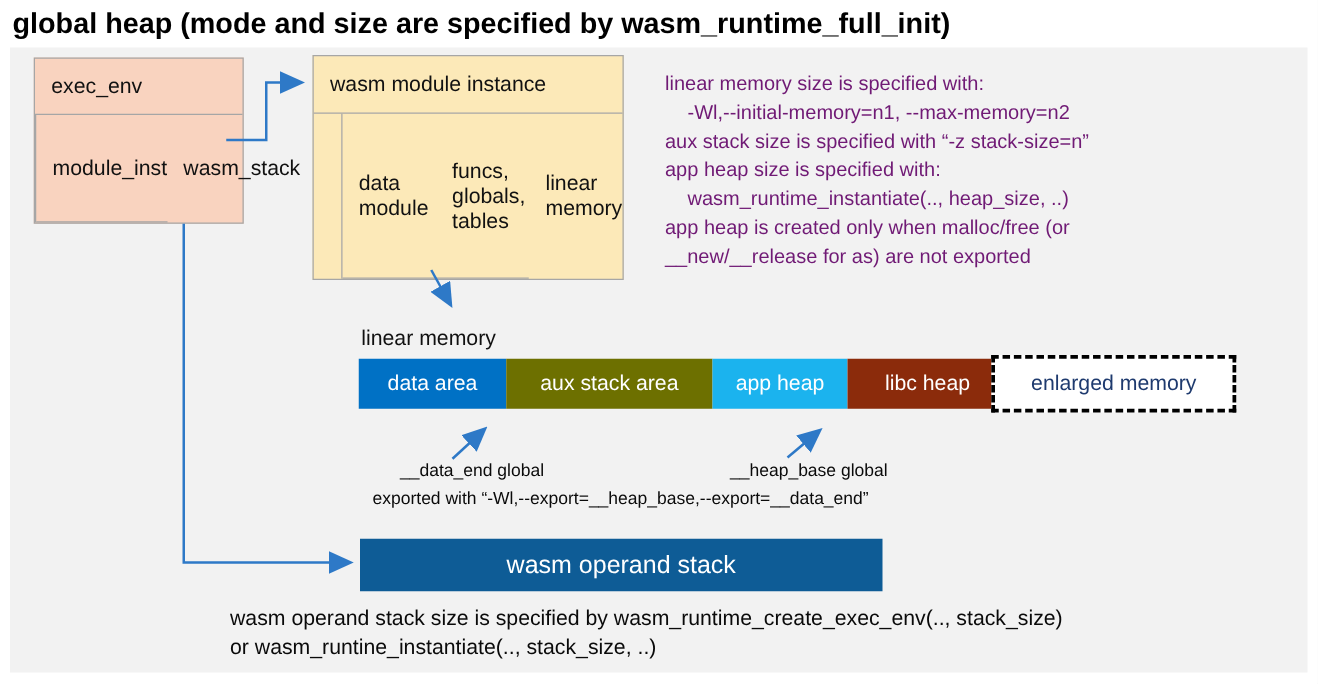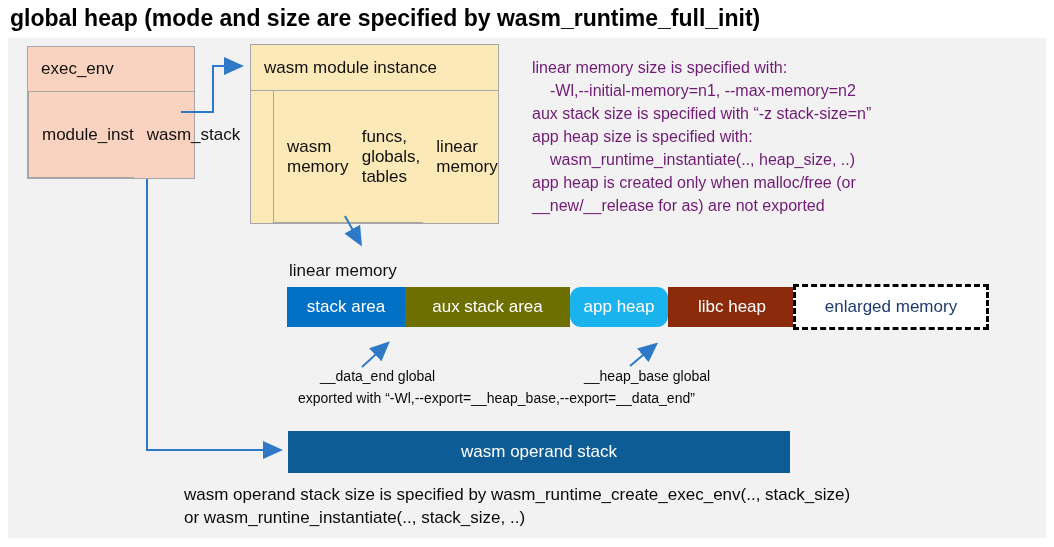--- a/index.html
+++ b/index.html
@@ -28,33 +28,33 @@
   .notes .line{white-space:nowrap;}
   .notes .indent{padding-left:18px;}
 
   .lm-label{position:absolute;left:289px;top:261px;font-size:17px;}
 
   
   .mem-bar{position:absolute;left:287px;top:287px;height:40px;display:flex;}
   .seg{display:flex;align-items:center;justify-content:center;color:#fff;font-size:17px;white-space:nowrap;}
   .seg-0{width:118px;}
   .seg-1{width:165px;}
-  .seg-2{width:98px;border-radius:11px;}
+  .seg-2{width:108px;}
   .seg-3{width:128px;}
   .enlarged{position:absolute;left:793px;top:284px;width:196px;height:46px;box-sizing:border-box;
             border:3px dashed #000;background:#fff;display:flex;align-items:center;justify-content:center;
             font-size:17px;color:#1e3a6e;}
 
   .ann{position:absolute;font-size:14px;white-space:nowrap;color:#0a0a0a;}
   .ann-data-end{left:320px;top:368px;}
   .ann-heap-base{left:584px;top:368px;}
   .ann-exported{left:298px;top:390px;}
 
-  .op-bar{position:absolute;left:288px;top:431px;width:502px;height:42px;
-          display:flex;align-items:center;justify-content:center;color:#fff;font-size:17px;}
+  .op-bar{position:absolute;left:288px;top:431px;width:418px;height:42px;
+          display:flex;align-items:center;justify-content:center;color:#fff;font-size:20px;}
 
   .footer{position:absolute;left:184px;top:483px;font-size:17px;line-height:23px;color:#0a0a0a;}
   .footer .line{white-space:nowrap;}
 
   svg.arrows{position:absolute;left:0;top:0;pointer-events:none;}
 </style>
 </head>
 <body>
 
 <div class="stage">
@@ -72,40 +72,40 @@
         <div class="row">wasm_stack</div>
       </div>
     </div>
   </div>
 
   <div class="box inst-box">
     <div class="hdr">wasm module instance</div>
     <div class="body">
       <div class="spacer"></div>
       <div class="rows">
-        <div class="row">wasm memory</div>
+        <div class="row">data module</div>
         <div class="row">funcs, globals, tables</div>
         <div class="row">linear memory</div>
       </div>
     </div>
   </div>
 
   <div class="notes">
     <div class="line">linear memory size is specified with:</div>
     <div class="line indent">-Wl,--initial-memory=n1, --max-memory=n2</div>
     <div class="line">aux stack size is specified with “-z stack-size=n”</div>
     <div class="line">app heap size is specified with:</div>
     <div class="line indent">wasm_runtime_instantiate(.., heap_size, ..)</div>
     <div class="line">app heap is created only when malloc/free (or</div>
     <div class="line">__new/__release for as) are not exported</div>
   </div>
 
   <div class="lm-label">linear memory</div>
   <div class="mem-bar">
-    <div class="seg seg-0" style="background: rgb(0, 113, 197);">stack area</div>
+    <div class="seg seg-0" style="background: rgb(0, 113, 197);">data area</div>
     <div class="seg seg-1" style="background: rgb(109, 112, 0);">aux stack area</div>
     <div class="seg seg-2" style="background: rgb(27, 179, 238);">app heap</div>
     <div class="seg seg-3" style="background: rgb(139, 43, 11);">libc heap</div>
   </div>
   <div class="enlarged">enlarged memory</div>
 
   <div class="ann ann-data-end">__data_end global</div>
   <div class="ann ann-heap-base">__heap_base global</div>
   <div class="ann ann-exported">exported with “-Wl,--export=__heap_base,--export=__data_end”</div>
 

